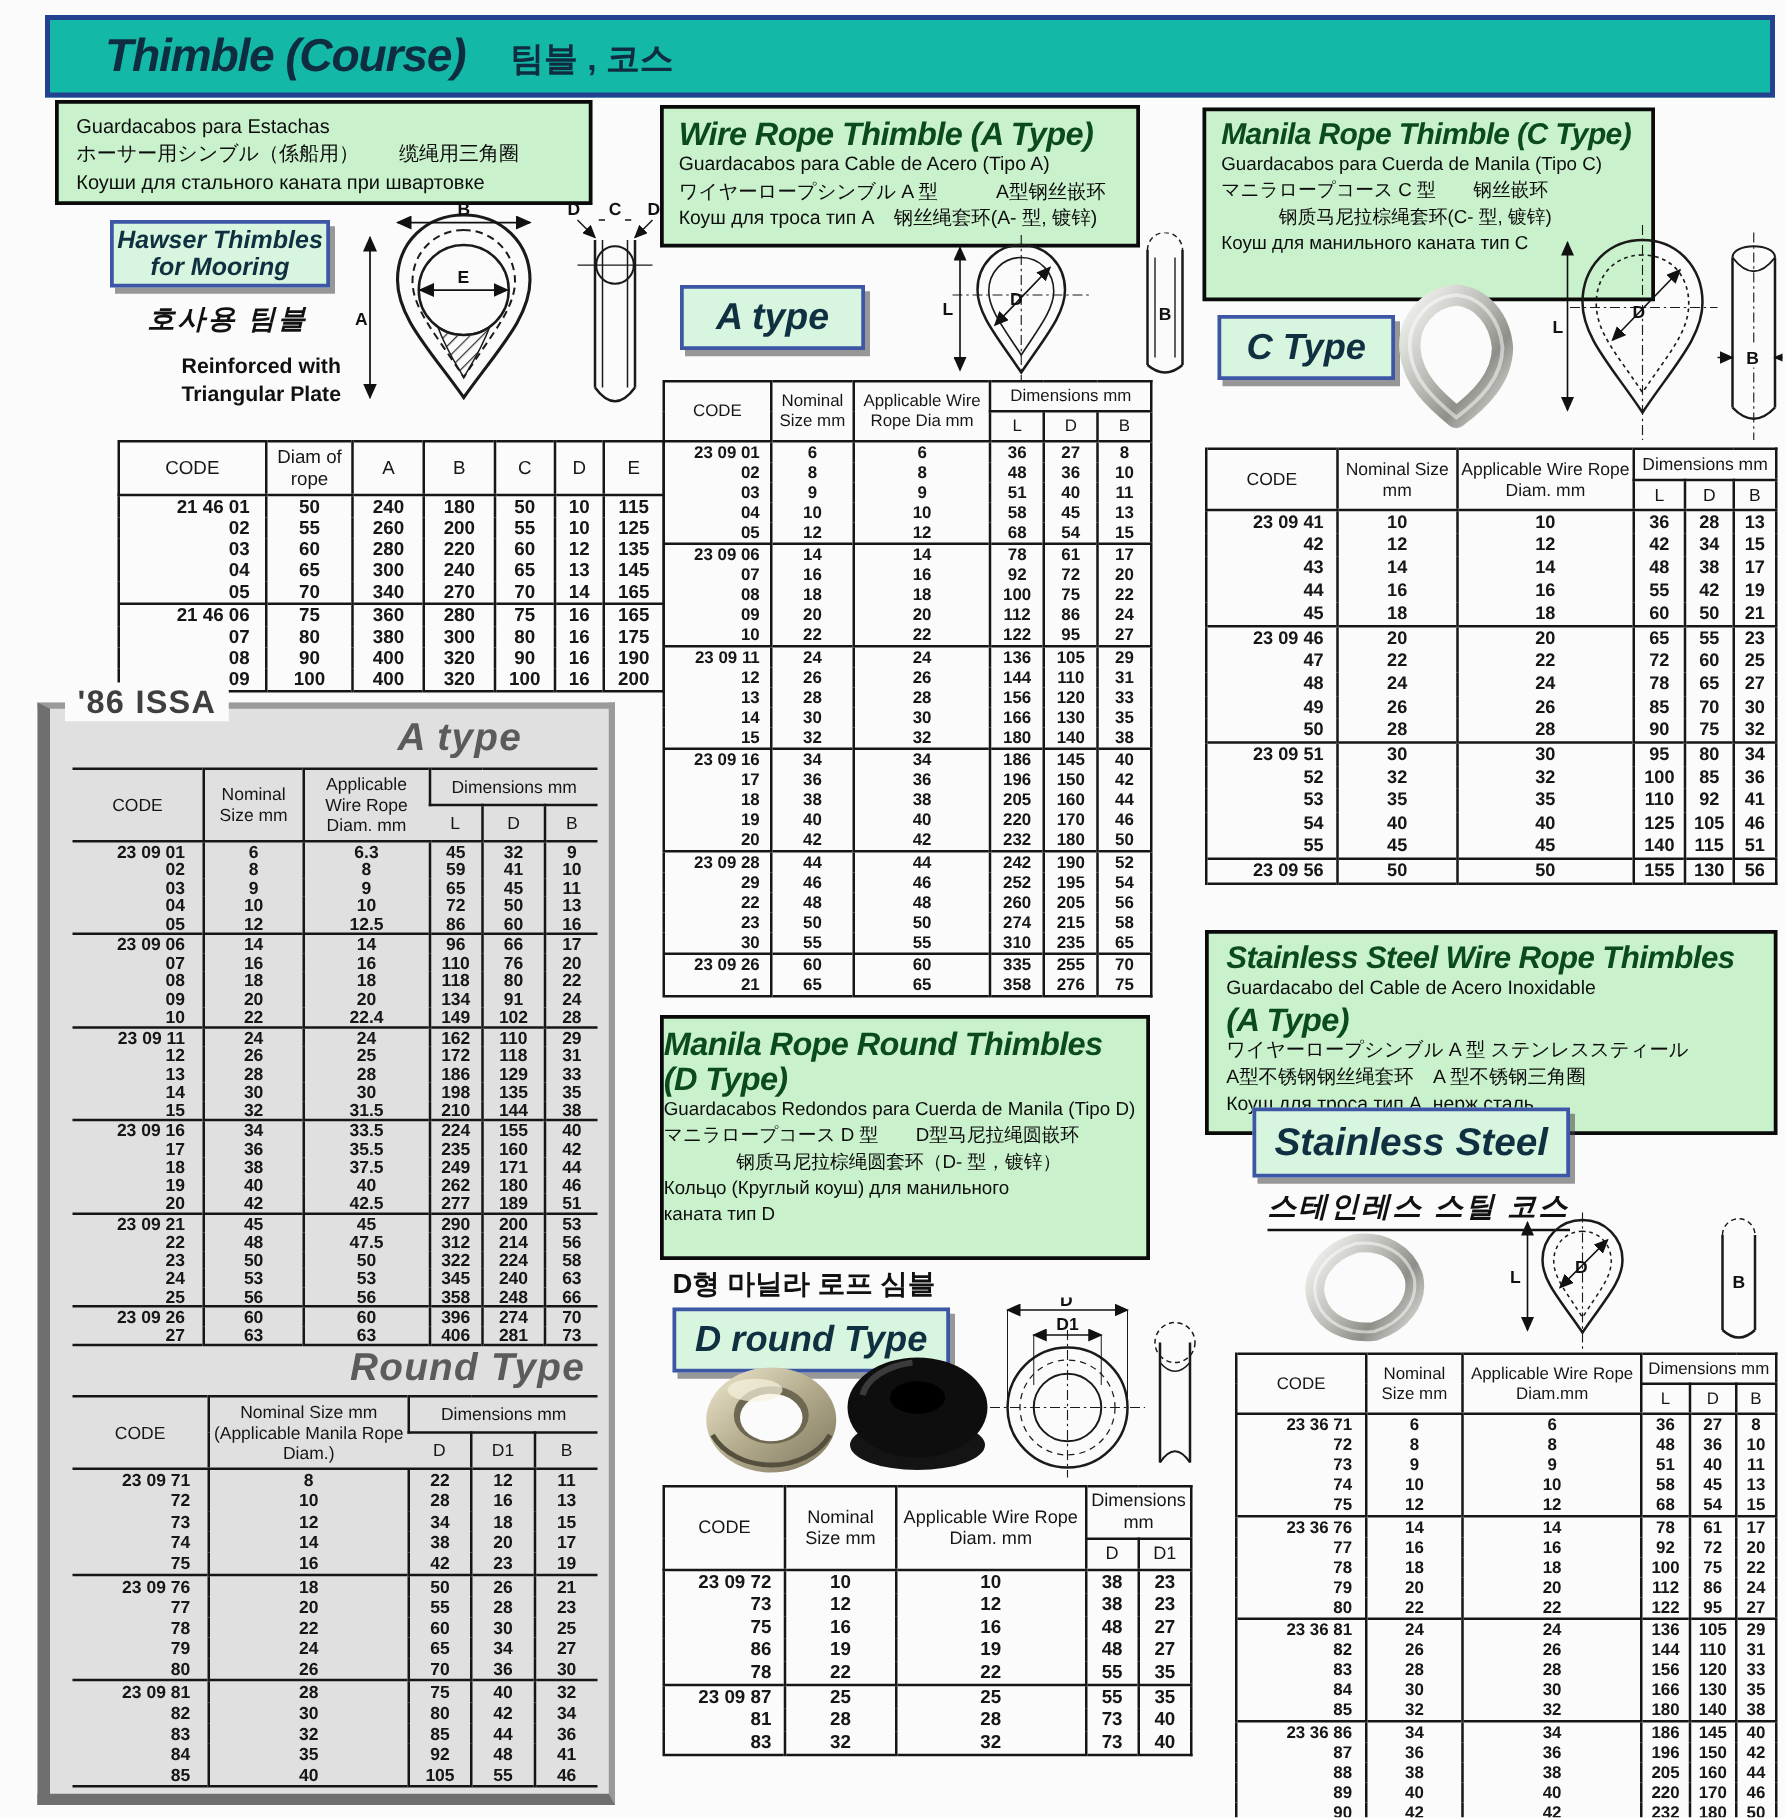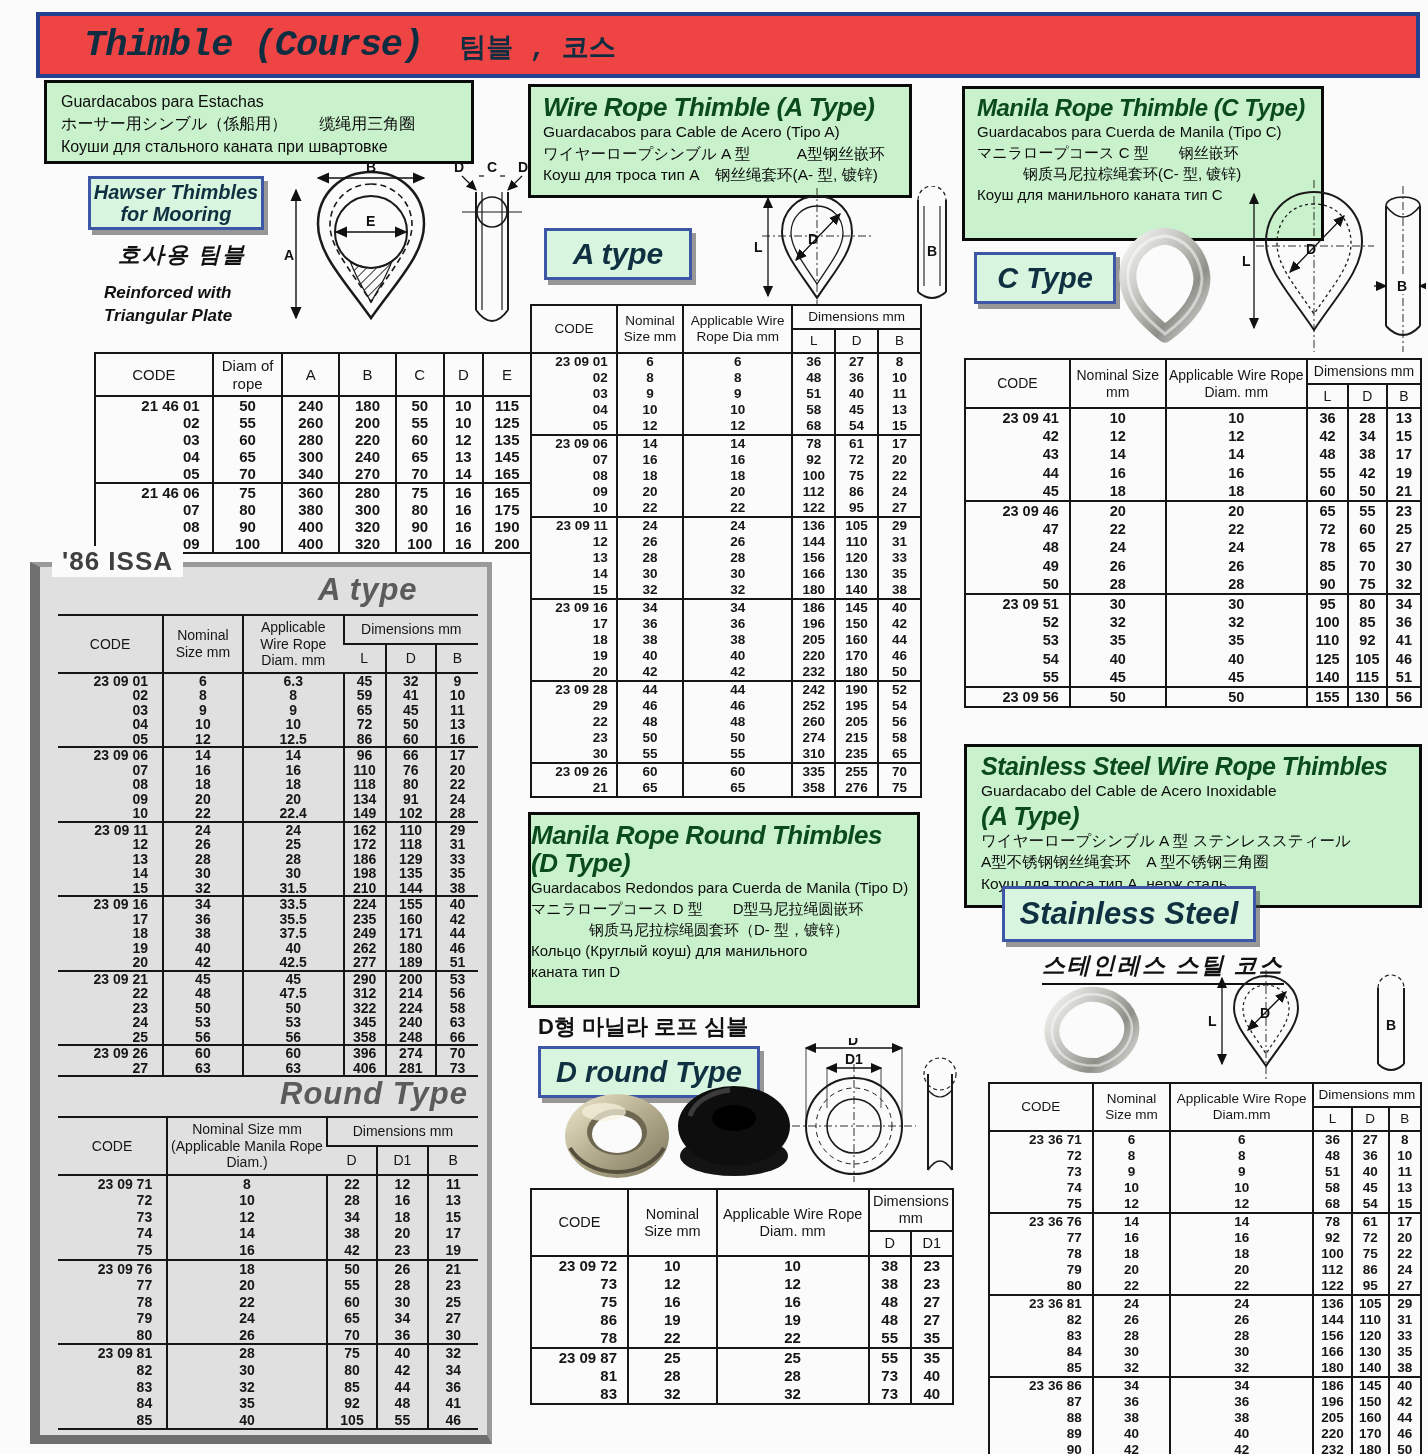--- a/index.html
+++ b/index.html
@@ -1,36 +1,36 @@
 <!DOCTYPE html>
 <html><head>
 <meta charset="utf-8">
 <style>
   html,body{margin:0;padding:0;background:#ffffff;}
   .page{position:relative;width:1428px;height:1454px;background:#fbfbfb;
         font-family:"Liberation Sans",sans-serif;color:#141414;overflow:hidden;}
   .abs{position:absolute;}
 
   
-  .headerbar{background:#ef4444;border:4px solid #24418f;display:flex;align-items:center;font-family:Liberation Mono, monospace;}
+  .headerbar{background:#14b8a6;border:4px solid #24418f;display:flex;align-items:center;}
   .headerbar .htitle{font-style:italic;font-weight:bold;font-size:37px;color:#0e2d40;padding-left:44px;letter-spacing:-1px;}
   .headerbar .hkr{font-weight:bold;font-size:27px;color:#0e2d40;margin-left:36px;padding-top:4px;}
 
   
   .greenbox{background:#c9f2cc;border:3px solid #0a0a0a;padding:8px 14px;box-sizing:border-box;}
   .gtitle{font-style:italic;font-weight:bold;color:#0a4a1d;line-height:1.08;letter-spacing:-0.5px;}
   .gline{color:#0d0d0d;line-height:1.4;}
 
   
   .badge{background:#d8f6df;border:3px solid #3d56a5;box-shadow:4px 5px 0 rgba(70,70,70,.55);
          display:flex;align-items:center;justify-content:center;
          font-style:italic;font-weight:bold;color:#0f3040;box-sizing:border-box;}
 
   .krtext{font-weight:bold;color:#111;}
-  .notetext{font-style:italic;font-weight:bold;color:#111;text-align:left;line-height:1.35;font-size:17px;}
+  .notetext{font-weight:bold;color:#111;text-align:center;line-height:1.35;font-size:17px;}
 
   
   .issaframe{background:#e0e0e0;border-top:5px solid #9a9a9a;border-right:5px solid #9a9a9a;
              border-bottom:9px solid #6f6f6f;border-left:10px solid #6f6f6f;box-sizing:border-box;}
   .issalabel{font-weight:bold;font-size:26px;color:#3f3f3f;background:#fbfbfb;padding:0 10px;letter-spacing:1px;}
   .graytitle{font-style:italic;font-weight:bold;color:#5b5b5b;font-size:31px;letter-spacing:1px;}
 
   
   .sheet-table{border-collapse:collapse;width:100%;table-layout:fixed;color:#161616;}
   .sheet-table{border:2px solid #161616;}
@@ -47,21 +47,21 @@
   .hawser-tbl{font-size:15px;}  .hawser-tbl th{font-size:15px;} .hawser-tbl td{line-height:17px;} .hawser-tbl td.code{padding-right:12px;}
   .issa-tbl{font-size:14px;}    .issa-tbl th{font-size:14px;}   .issa-tbl td{line-height:14.5px;} .issa-tbl td.code{padding-right:14px;}
   .round-tbl td{line-height:16.6px;}
   .wirea-tbl{font-size:13.5px;} .wirea-tbl th{font-size:13.5px;}.wirea-tbl td{line-height:16px;}  .wirea-tbl td.code{padding-right:8px;}
   .d-tbl{font-size:15px;}       .d-tbl th{font-size:14.5px;}    .d-tbl td{line-height:18px;}      .d-tbl td.code{padding-right:10px;}
   .c-tbl{font-size:14.5px;}     .c-tbl th{font-size:14px;}      .c-tbl td{line-height:18.2px;}    .c-tbl td.code{padding-right:10px;}
   .ss-tbl{font-size:13.5px;}    .ss-tbl th{font-size:13.5px;}   .ss-tbl td{line-height:16px;}     .ss-tbl td.code{padding-right:10px;}
 
   svg text{font-family:"Liberation Sans",sans-serif;fill:#111;}
   .dimletter{font-size:14px;font-weight:bold;}
-  .underline-kr{border-bottom:2px solid #111;padding-bottom:2px;margin-left:28px;}
+  .underline-kr{border-bottom:2px solid #111;padding-bottom:2px;}
 </style>
 </head>
 <body>
 
 <div class="page">
 
   <svg width="0" height="0" style="position:absolute">
     <defs>
       <pattern id="hatch" width="7" height="7" patternTransform="rotate(45)" patternUnits="userSpaceOnUse">
         <line x1="0" y1="0" x2="0" y2="7" stroke="#333" stroke-width="2"></line>

